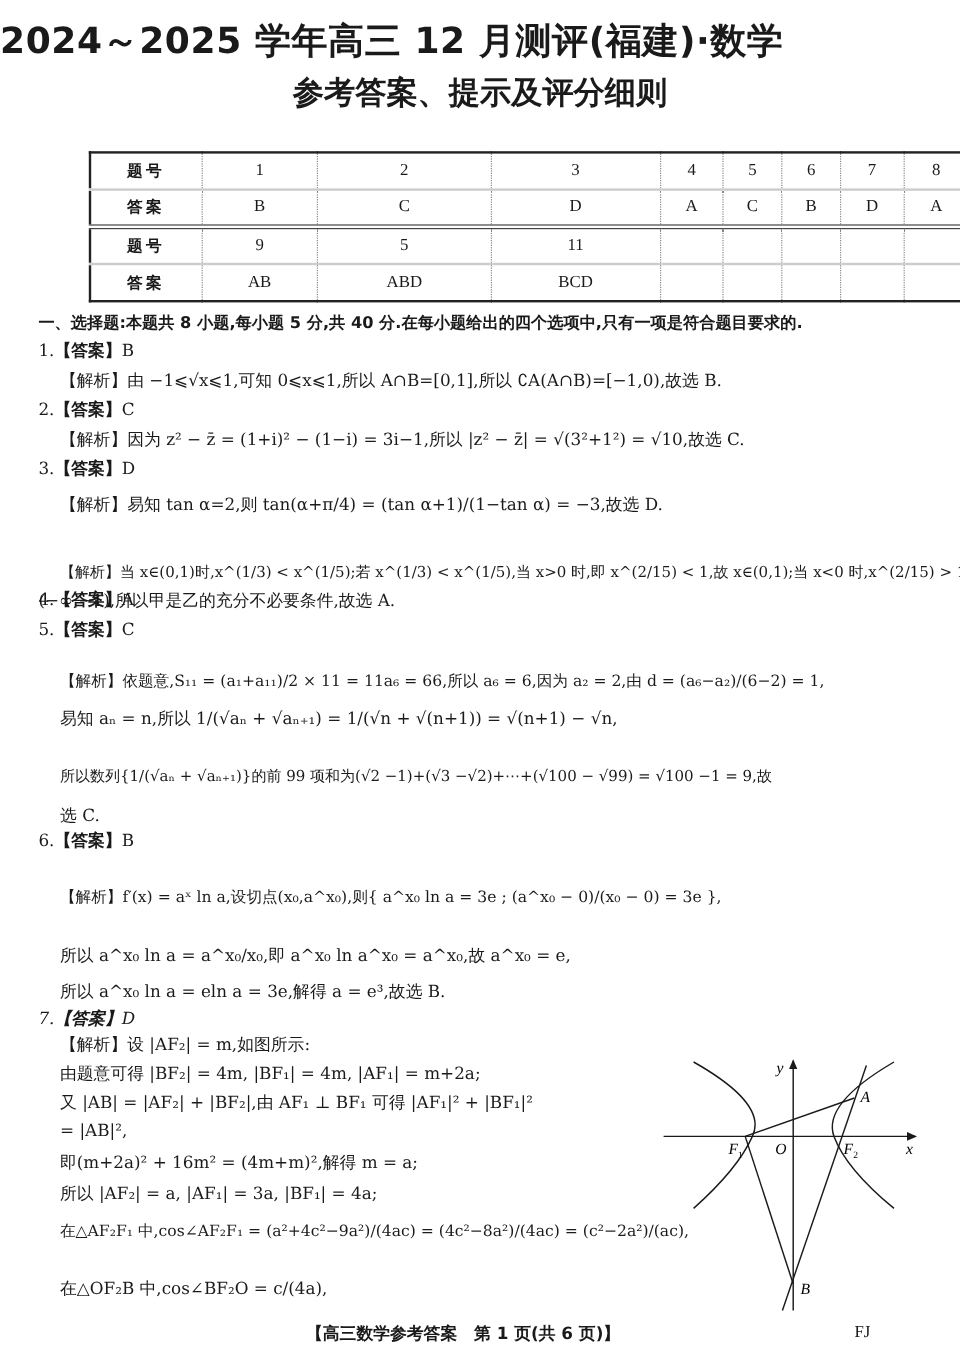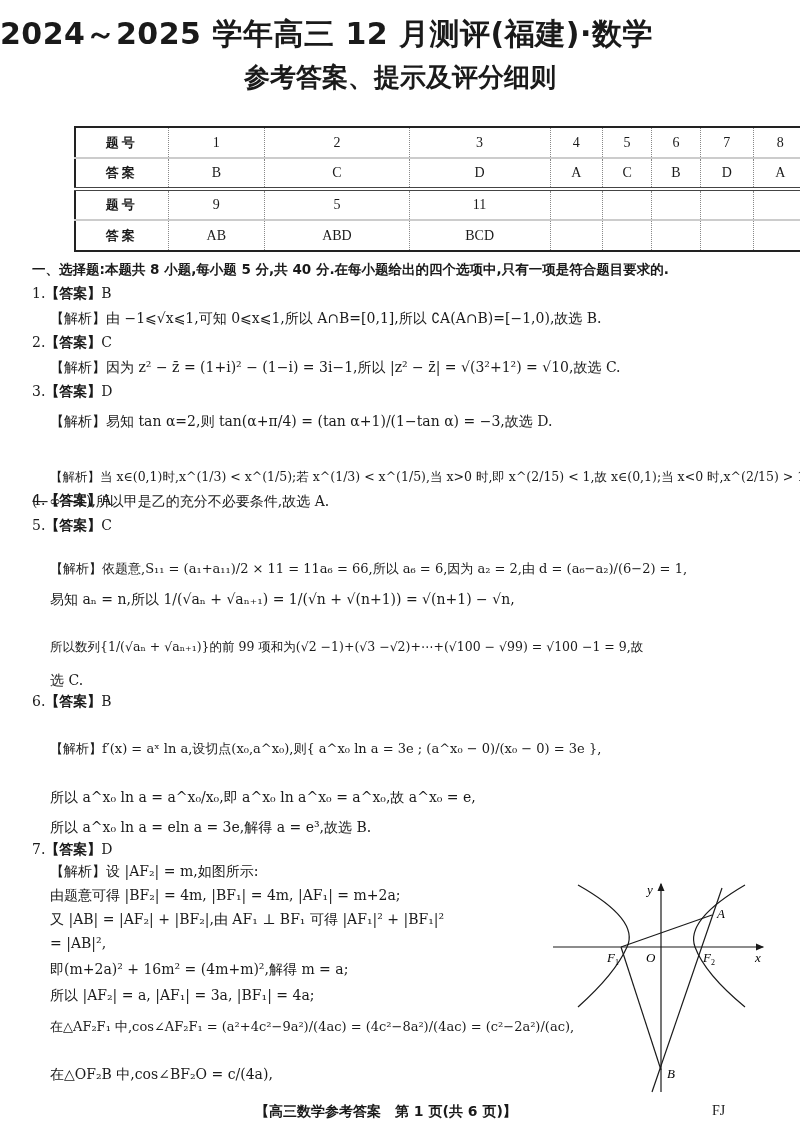--- a/index.html
+++ b/index.html
@@ -98,21 +98,21 @@
 <div class="line body" style="top:560px; font-size:13px;"><span class="br">【解析】</span><span>依题意,S₁₁ = (a₁+a₁₁)/2 × 11 = 11a₆ = 66,所以 a₆ = 6,因为 a₂ = 2,由 d = (a₆−a₂)/(6−2) = 1,</span></div>
 <div class="line ind" style="top:590px;">易知 aₙ = n,所以 1/(√aₙ + √aₙ₊₁) = 1/(√n + √(n+1)) = √(n+1) − √n,</div>
 <div class="line ind" style="top:638px; font-size:12.5px;">所以数列{1/(√aₙ + √aₙ₊₁)}的前 99 项和为(√2 −1)+(√3 −√2)+⋯+(√100 − √99) = √100 −1 = 9,故</div>
 <div class="line ind" style="top:671px;">选 C.</div>
 
 <div class="line qh" style="top:692px;"><span>6.</span><span class="br">【答案】</span><span>B</span></div>
 <div class="line body" style="top:740px; font-size:13px;"><span class="br">【解析】</span><span>f′(x) = aˣ ln a,设切点(x₀,a^x₀),则{ a^x₀ ln a = 3e ; (a^x₀ − 0)/(x₀ − 0) = 3e },</span></div>
 <div class="line ind" style="top:788px;">所以 a^x₀ ln a = a^x₀/x₀,即 a^x₀ ln a^x₀ = a^x₀,故 a^x₀ = e,</div>
 <div class="line ind" style="top:818px;">所以 a^x₀ ln a = eln a = 3e,解得 a = e³,故选 B.</div>
 
-<div class="line qh" style="top:840px;"><span>7.</span><span class="br">【答案】</span><span>D</span></div>
+<div class="line qh" style="top:840px;font-style:italic;"><span>7.</span><span class="br">【答案】</span><span>D</span></div>
 <div class="line body" style="top:862px;"><span class="br">【解析】</span><span>设 |AF₂| = m,如图所示:</span></div>
 <div class="line ind" style="top:886px;">由题意可得 |BF₂| = 4m, |BF₁| = 4m, |AF₁| = m+2a;</div>
 <div class="line ind" style="top:910px;">又 |AB| = |AF₂| + |BF₂|,由 AF₁ ⊥ BF₁ 可得 |AF₁|² + |BF₁|²</div>
 <div class="line ind" style="top:934px;">= |AB|²,</div>
 <div class="line ind" style="top:960px;">即(m+2a)² + 16m² = (4m+m)²,解得 m = a;</div>
 <div class="line ind" style="top:986px;">所以 |AF₂| = a, |AF₁| = 3a, |BF₁| = 4a;</div>
 <div class="line ind" style="top:1018px; font-size:13px;">在△AF₂F₁ 中,cos∠AF₂F₁ = (a²+4c²−9a²)/(4ac) = (4c²−8a²)/(4ac) = (c²−2a²)/(ac),</div>
 <div class="line ind" style="top:1065px;">在△OF₂B 中,cos∠BF₂O = c/(4a),</div>
 
 <svg class="diagram" viewBox="0 0 230 225" width="230" height="225">

